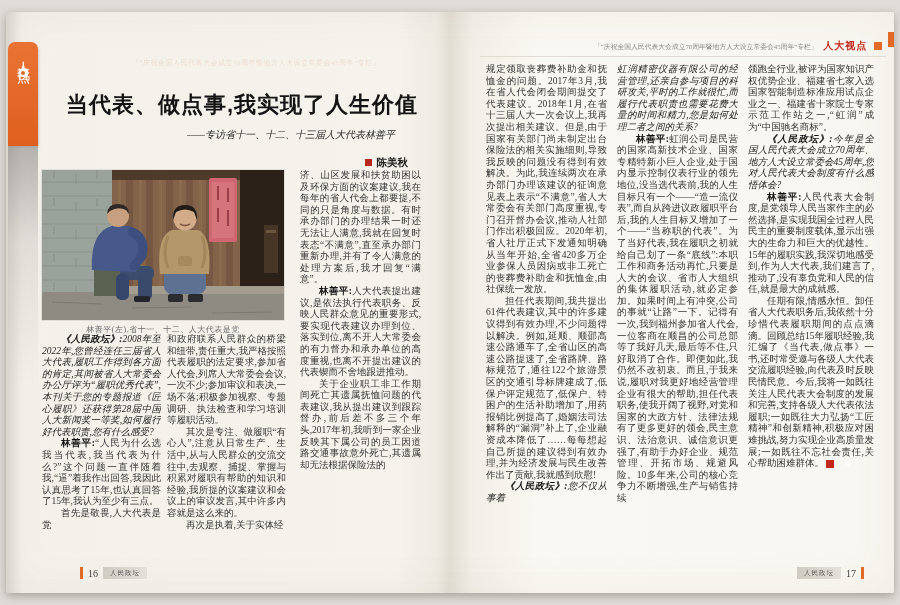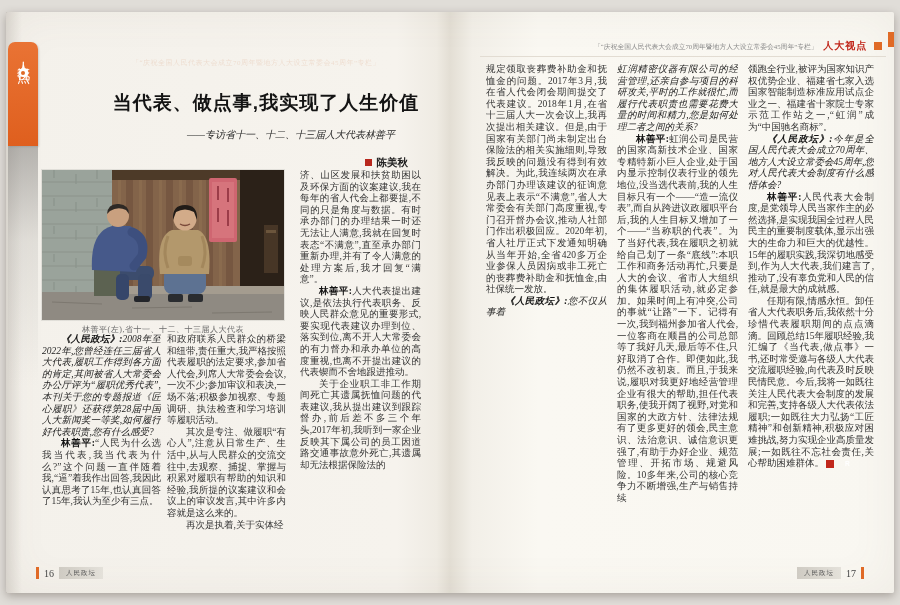--- a/index.html
+++ b/index.html
@@ -31,22 +31,22 @@
     display:flex;align-items:center;justify-content:center;}
   .tab-dot i{width:4px;height:4px;border-radius:50%;background:#e06a26;display:block;}
   .tab-tail{position:absolute;left:2px;top:134px;width:30px;height:240px;
     background:linear-gradient(180deg,rgba(130,128,125,.55),rgba(170,168,164,.25) 40%,rgba(190,188,184,0));}
 
   
   .ghost-header{position:absolute;left:80px;top:46px;width:340px;text-align:center;
     font-size:7px;color:#c05a20;opacity:.14;letter-spacing:.5px;}
 
   .title{position:absolute;left:50px;top:78px;width:372px;text-align:center;
-    font-family:"Liberation Sans",sans-serif;font-weight:bold;font-size:19px;
-    letter-spacing:1px;color:#141414;margin-left:24px;}
+    font-family:"Liberation Sans",sans-serif;font-weight:bold;font-size:22px;
+    letter-spacing:1px;color:#141414;}
   .subtitle{position:absolute;left:140px;top:116px;width:290px;text-align:center;
     font-size:10px;font-style:italic;color:#2a2a2a;}
   .byline{position:absolute;left:60px;top:144px;width:342px;text-align:right;
     font-size:10.5px;font-weight:bold;color:#222;}
   .byline .sq{display:inline-block;width:7px;height:7px;background:#b8281e;margin-right:5px;}
 
   .photo{position:absolute;left:36px;top:158px;width:242px;height:150px;
     box-shadow:0 0 0 1px rgba(0,0,0,.08);overflow:hidden;background:#7d6a55;}
   .photo-caption{position:absolute;left:36px;top:312px;width:242px;text-align:center;
     font-size:8px;color:#6b6b6b;letter-spacing:.5px;}
@@ -77,21 +77,21 @@
   .rp-rule{position:absolute;left:30px;right:8px;top:44px;border-top:1px solid #e2dcd2;}
   .edge-mark{position:absolute;right:0;top:20px;width:6px;height:15px;background:#e06a26;}
 
   
   .pr-col1{left:36px;top:52px;width:121px;height:497px;}
   .pr-col2{left:167px;top:52px;width:121px;height:497px;}
   .pr-col3{left:298px;top:52px;width:126px;height:497px;}
 
   
   .footer{position:absolute;bottom:14px;display:flex;align-items:center;gap:5px;
-    font-size:10px;color:#444;}
+    font-size:10px;color:#444;margin-left:44px;}
   .footer-left{left:30px;}
   .footer-right{right:30px;}
   .fbar{width:3px;height:12px;background:#e06a26;}
   .fchip{background:linear-gradient(90deg,#cfcbc3,#e4e1da);color:#555;font-size:6.5px;
     padding:1.5px 7px;letter-spacing:1px;}
   .fnum{font-family:"Liberation Serif",serif;}
 </style>
 </head>
 <body>
 
@@ -193,25 +193,26 @@
           <rect x="146" y="124" width="15" height="8" rx="2" fill="#2a2c30"></rect>
           <path d="M118 104 Q114 66 130 60 L156 60 Q170 66 167 104 Z" fill="#b3986c"></path>
           <path d="M126 66 Q120 82 126 98 M160 66 Q166 82 160 98" stroke="#a3875c" stroke-width="3" fill="none"></path>
           <rect x="136" y="86" width="14" height="10" rx="3" fill="#a58a5e"></rect>
           <circle cx="143" cy="49" r="11.5" fill="#d2ab89"></circle>
           <path d="M131 50 Q130 35 143 35 Q156 35 155 50 L152 42 Q143 37 134 42 Z" fill="#211c18"></path>
           <path d="M138 54 Q143 57 148 54" stroke="#7a4a3a" stroke-width="1.4" fill="none"></path>
         </g>
       </svg>
     </div>
-    <div class="photo-caption">林善平(左),省十一、十二、十三届人大代表</div>
+    <div class="photo-caption">林善平(左),省十一、十二、人大代表是党</div>
 
     <div class="col pl-col1">
         <p class="para question ind"><b class="lead">《人民政坛》:</b>2008年至2022年,您曾经连任三届省人大代表,履职工作得到各方面的肯定,其间被省人大常委会办公厅评为“履职优秀代表”,本刊关于您的专题报道《匠心履职》还获得第28届中国人大新闻奖一等奖,如何履行好代表职责,您有什么感受?</p>
         <p class="para answer ind"><b class="lead">林善平:</b>“人民为什么选我当代表,我当代表为什么?”这个问题一直伴随着我,“逼”着我作出回答,我因此认真思考了15年,也认真回答了15年,我认为至少有三点。</p>
+        <p class="para normal ind">首先是敬畏,人大代表是党</p>
       </div>
     <div class="col pl-col2">
         <p class="para normal">和政府联系人民群众的桥梁和纽带,责任重大,我严格按照代表履职的法定要求,参加省人代会,列席人大常委会会议,一次不少;参加审议和表决,一场不落;积极参加视察、专题调研、执法检查和学习培训等履职活动。</p>
         <p class="para normal ind">其次是专注、做履职“有心人”,注意从日常生产、生活中,从与人民群众的交流交往中,去观察、捕捉、掌握与积累对履职有帮助的知识和经验,我所提的议案建议和会议上的审议发言,其中许多内容就是这么来的。</p>
         <p class="para normal ind">再次是执着,关于实体经</p>
       </div>
     <div class="col pl-col3">
         <p class="para normal">济、山区发展和扶贫助困以及环保方面的议案建议,我在每年的省人代会上都要提,不同的只是角度与数据。有时承办部门的办理结果一时还无法让人满意,我就在回复时表态“不满意”,直至承办部门重新办理,并有了令人满意的处理方案后,我才回复“满意”。</p>
         <p class="para answer ind"><b class="lead">林善平:</b>人大代表提出建议,是依法执行代表职务、反映人民群众意见的重要形式,要实现代表建议办理到位、落实到位,离不开人大常委会的有力督办和承办单位的高度重视,也离不开提出建议的代表锲而不舍地跟进推动。</p>
         <p class="para normal ind">关于企业职工非工作期间死亡其遗属抚恤问题的代表建议,我从提出建议到跟踪督办,前后差不多三个年头,2017年初,我听到一家企业反映其下属公司的员工因道路交通事故意外死亡,其遗属却无法根据保险法的</p>
@@ -229,20 +230,21 @@
     <div class="rp-header">
       <span>「“庆祝全国人民代表大会成立70周年暨地方人大设立常委会45周年”专栏」</span>
       <span class="sec">人大视点</span>
       <span class="hsq"></span>
     </div>
     <div class="rp-rule"></div>
     <div class="edge-mark"></div>
 
     <div class="col pr-col1">
         <p class="para normal">规定领取丧葬费补助金和抚恤金的问题。2017年3月,我在省人代会闭会期间提交了代表建议。2018年1月,在省十三届人大一次会议上,我再次提出相关建议。但是,由于国家有关部门尚未制定出台保险法的相关实施细则,导致我反映的问题没有得到有效解决。为此,我连续两次在承办部门办理该建议的征询意见表上表示“不满意”,省人大常委会有关部门高度重视,专门召开督办会议,推动人社部门作出积极回应。2020年初,省人社厅正式下发通知明确从当年开始,全省420多万企业参保人员因病或非工死亡的丧葬费补助金和抚恤金,由社保统一发放。</p>
+        <p class="para normal ind">担任代表期间,我共提出61件代表建议,其中的许多建议得到有效办理,不少问题得以解决。例如,延顺、顺邵高速公路通车了,全省山区的高速公路提速了,全省路牌、路标规范了,通往122个旅游景区的交通引导标牌建成了,低保户评定规范了,低保户、特困户的生活补助增加了,用药报销比例提高了,婚姻法司法解释的“漏洞”补上了,企业融资成本降低了……每每想起自己所提的建议得到有效办理,并为经济发展与民生改善作出了贡献,我就感到欣慰!</p>
         <p class="para question ind"><b class="lead">《人民政坛》:</b>您不仅从事着</p>
       </div>
     <div class="col pr-col2">
         <p class="para question">虹润精密仪器有限公司的经营管理,还亲自参与项目的科研攻关,平时的工作就很忙,而履行代表职责也需要花费大量的时间和精力,您是如何处理二者之间的关系?</p>
         <p class="para answer ind"><b class="lead">林善平:</b>虹润公司是民营的国家高新技术企业、国家专精特新小巨人企业,处于国内显示控制仪表行业的领先地位,没当选代表前,我的人生目标只有一个——“造一流仪表”,而自从跨进议政履职平台后,我的人生目标又增加了一个——“当称职的代表”。为了当好代表,我在履职之初就给自己划了一条“底线”:本职工作和商务活动再忙,只要是人大的会议、省市人大组织的集体履职活动,就必定参加。如果时间上有冲突,公司的事就“让路”一下。记得有一次,我到福州参加省人代会,一位客商在顺昌的公司总部等了我好几天,最后等不住,只好取消了合作。即便如此,我仍然不改初衷。而且,于我来说,履职对我更好地经营管理企业有很大的帮助,担任代表职务,使我开阔了视野,对党和国家的大政方针、法律法规有了更多更好的领会,民主意识、法治意识、诚信意识更强了,有助于办好企业、规范管理、开拓市场、规避风险。10多年来,公司的核心竞争力不断增强,生产与销售持续</p>
       </div>
     <div class="col pr-col3">
         <p class="para normal">领跑全行业,被评为国家知识产权优势企业、福建省七家入选国家智能制造标准应用试点企业之一、福建省十家院士专家示范工作站之一,“虹润”成为“中国驰名商标”。</p>
         <p class="para question ind"><b class="lead">《人民政坛》:</b>今年是全国人民代表大会成立70周年、地方人大设立常委会45周年,您对人民代表大会制度有什么感悟体会?</p>
         <p class="para answer ind"><b class="lead">林善平:</b>人民代表大会制度,是党领导人民当家作主的必然选择,是实现我国全过程人民民主的重要制度载体,显示出强大的生命力和巨大的优越性。15年的履职实践,我深切地感受到,作为人大代表,我们建言了,推动了,没有辜负党和人民的信任,就是最大的成就感。</p>

